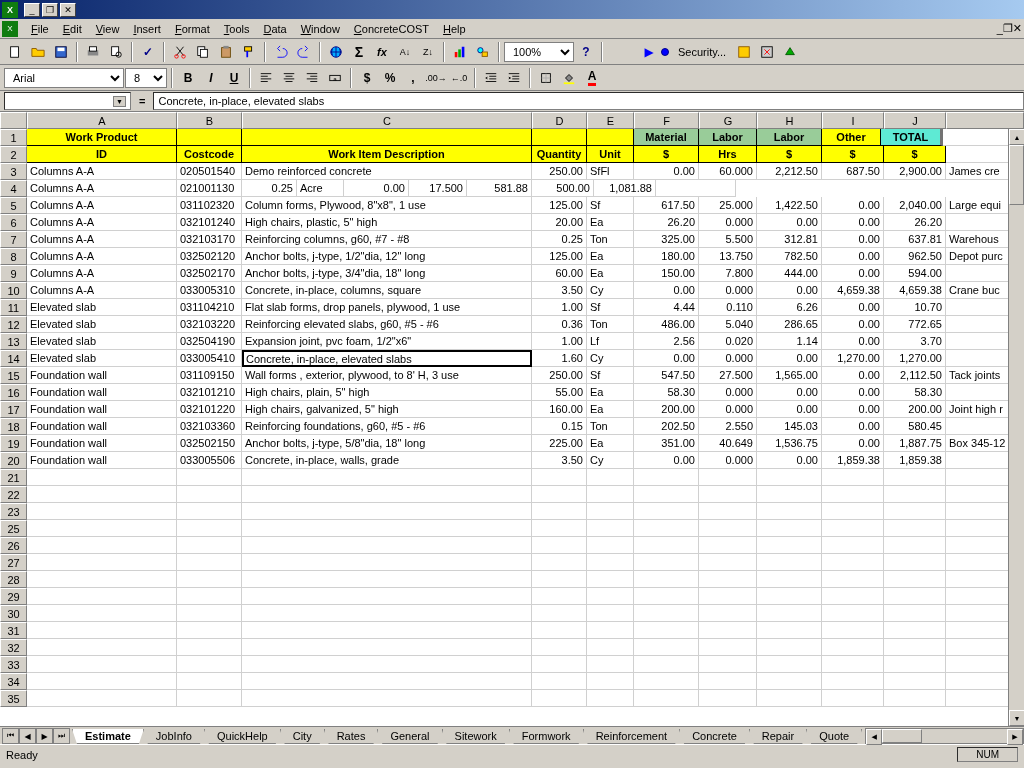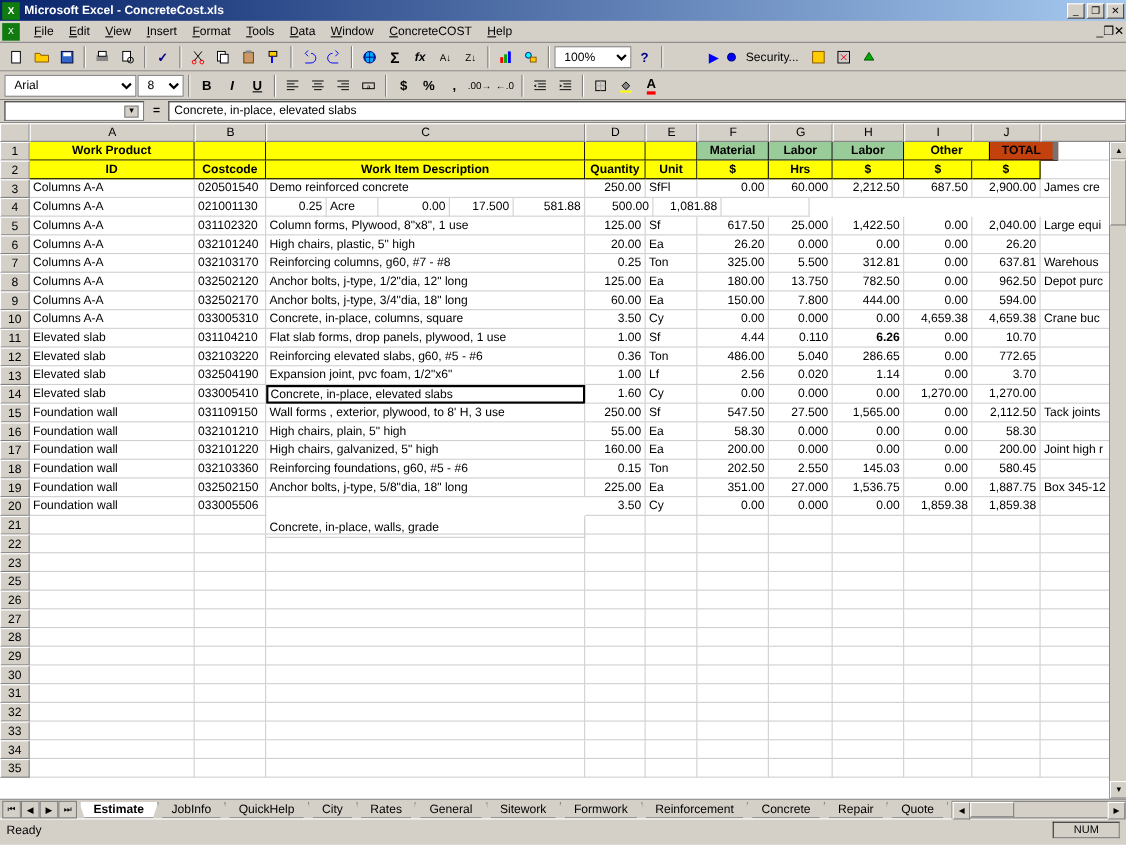--- a/index.html
+++ b/index.html
@@ -25,21 +25,21 @@
 .grid { background: #fff; position: relative; }
 .colheads { display: flex; background: #d4d0c8; height: 17px; position: sticky; top: 0; }
 .corner { width: 27px; height: 17px; background: #d4d0c8; border: 1px solid #808080; border-top-color: #fff; border-left-color: #fff; }
 .colhead { height: 17px; background: #d4d0c8; border: 1px solid #808080; border-top-color: #fff; border-left-color: #fff; text-align: center; font-size: 11px; display: flex; align-items: center; justify-content: center; cursor: pointer; }
 .rows { }
 .row { display: flex; height: 17px; }
 .rowhead { width: 27px; background: #d4d0c8; border: 1px solid #808080; border-top-color: #fff; border-left-color: #fff; text-align: center; font-size: 11px; display: flex; align-items: center; justify-content: center; flex-shrink: 0; cursor: pointer; }
 .cell { height: 17px; border-right: 1px solid #d0d0d0; border-bottom: 1px solid #d0d0d0; padding: 0 3px; font-size: 11px; display: flex; align-items: center; overflow: hidden; white-space: nowrap; flex-shrink: 0; }
 .hdr1 { background: #ffff00; font-weight: bold; justify-content: center; border-right: 1px solid #000; border-bottom: 1px solid #000; }
 .hdr1g { background: #99cc99; font-weight: bold; justify-content: center; border-right: 1px solid #000; border-bottom: 1px solid #000; }
-.hdr1b { background: #c2410c; font-weight: bold; justify-content: center; border-right: 5px solid #737373; border-bottom: 1px solid #000; }
+.hdr1b { background: #5eead4; font-weight: bold; justify-content: center; border-right: 3px solid #737373; border-bottom: 1px solid #000; }
 .hdr2 { background: #ffff00; font-weight: bold; justify-content: center; border-right: 1px solid #000; border-bottom: 1px solid #000; }
 .num { justify-content: flex-end; }
 .activecell { border: 2px solid #000 !important; padding: 0 2px; }
 .sheettabs { background: #d4d0c8; height: 18px; display: flex; align-items: flex-end; border-top: 1px solid #808080; }
 .navbtns { display: flex; padding: 0 2px; }
 .navbtn { width: 17px; height: 16px; background: #d4d0c8; border: 1px solid #808080; display: flex; align-items: center; justify-content: center; font-size: 8px; cursor: pointer; }
 .tab { padding: 1px 10px; background: #d4d0c8; border: 1px solid #808080; border-top: none; border-radius: 0 0 4px 4px; font-size: 11px; cursor: pointer; margin-right: -1px; position: relative; clip-path: polygon(0 0, 100% 0, calc(100% - 5px) 100%, 5px 100%); padding: 1px 12px; }
 .tab.active { background: #fff; font-weight: bold; z-index: 2; }
 .statusbar { background: #d4d0c8; height: 20px; display: flex; align-items: center; padding: 0 6px; border-top: 1px solid #fff; font-size: 11px; }
 .statusbar .panel { border: 1px inset #808080; padding: 1px 18px; margin-left: auto; font-size: 10px; }
@@ -49,21 +49,20 @@
 .sthumb { background: #d4d0c8; border: 1px solid #fff; border-right-color: #808080; border-bottom-color: #808080; }
 .seclabel { padding: 0 6px; cursor: pointer; }
 .secdot { width: 8px; height: 8px; border-radius: 50%; background: #00f; border: 1px solid #008; margin-right: 2px; display: inline-block; }
 svg { width: 14px; height: 14px; }
 </style>
 </head>
 <body>
 
 <div class="titlebar">
   <div class="icon">X</div>
-  <div class="title">Microsoft Excel - ConcreteCost.xls</div>
   <div class="winbtn">_</div>
   <div class="winbtn">❐</div>
   <div class="winbtn">✕</div>
 </div>
 
 <div class="menubar">
   <div class="appicon">X</div>
   <div id="menus" style="display: flex;">
       <div class="mitem"><span class="u">F</span>ile</div>
       <div class="mitem"><span class="u">E</span>dit</div>
@@ -298,21 +297,21 @@
       <div class="row">
         <div class="rowhead">1</div>
         <div class="cell hdr1" style="width: 150px;">Work Product</div>
         <div class="cell hdr1" style="width: 65px;"></div>
         <div class="cell hdr1" style="width: 290px;"></div>
         <div class="cell hdr1" style="width: 55px;"></div>
         <div class="cell hdr1" style="width: 47px;"></div>
         <div class="cell hdr1g" style="width: 65px;">Material</div>
         <div class="cell hdr1g" style="width: 58px;">Labor</div>
         <div class="cell hdr1g" style="width: 65px;">Labor</div>
-        <div class="cell hdr1" style="width: 78px;">Other</div>
+        <div class="cell hdr1" style="width: 59px;">Other</div>
         <div class="cell hdr1b" style="width: 62px;">TOTAL</div>
         <div class="cell" style="width: 80px;"></div>
       </div>
       <div class="row">
         <div class="rowhead">2</div>
         <div class="cell hdr2" style="width: 150px;">ID</div>
         <div class="cell hdr2" style="width: 65px;">Costcode</div>
         <div class="cell hdr2" style="width: 290px;">Work Item Description</div>
         <div class="cell hdr2" style="width: 55px;">Quantity</div>
         <div class="cell hdr2" style="width: 47px;">Unit</div>
@@ -436,21 +435,21 @@
       </div>
       <div class="row">
         <div class="rowhead">11</div>
         <div class="cell" style="width: 150px;">Elevated slab</div>
         <div class="cell" style="width: 65px;">031104210</div>
         <div class="cell" style="width: 290px;">Flat slab forms, drop panels, plywood, 1 use</div>
         <div class="cell num" style="width: 55px;">1.00</div>
         <div class="cell" style="width: 47px;">Sf</div>
         <div class="cell num" style="width: 65px;">4.44</div>
         <div class="cell num" style="width: 58px;">0.110</div>
-        <div class="cell num" style="width: 65px; font-weight: bold;">6.26</div>
+        <div class="cell num" style="width: 65px;">6.26</div>
         <div class="cell num" style="width: 62px;">0.00</div>
         <div class="cell num" style="width: 62px;">10.70</div>
         <div class="cell" style="width: 80px;"></div>
       </div>
       <div class="row">
         <div class="rowhead">12</div>
         <div class="cell" style="width: 150px;">Elevated slab</div>
         <div class="cell" style="width: 65px;">032103220</div>
         <div class="cell" style="width: 290px;">Reinforcing elevated slabs, g60, #5 - #6</div>
         <div class="cell num" style="width: 55px;">0.36</div>
@@ -547,31 +546,31 @@
         <div class="cell" style="width: 80px;"></div>
       </div>
       <div class="row">
         <div class="rowhead">19</div>
         <div class="cell" style="width: 150px;">Foundation wall</div>
         <div class="cell" style="width: 65px;">032502150</div>
         <div class="cell" style="width: 290px;">Anchor bolts, j-type, 5/8"dia, 18" long</div>
         <div class="cell num" style="width: 55px;">225.00</div>
         <div class="cell" style="width: 47px;">Ea</div>
         <div class="cell num" style="width: 65px;">351.00</div>
-        <div class="cell num" style="width: 58px;">27.000</div>
+        <div class="cell num" style="width: 58px;">40.649</div>
         <div class="cell num" style="width: 65px;">1,536.75</div>
         <div class="cell num" style="width: 62px;">0.00</div>
         <div class="cell num" style="width: 62px;">1,887.75</div>
         <div class="cell" style="width: 80px;">Box 345-12</div>
       </div>
       <div class="row">
         <div class="rowhead">20</div>
         <div class="cell" style="width: 150px;">Foundation wall</div>
         <div class="cell" style="width: 65px;">033005506</div>
-        <div class="cell" style="width: 290px; margin-top: 20px;">Concrete, in-place, walls, grade</div>
+        <div class="cell" style="width: 290px;">Concrete, in-place, walls, grade</div>
         <div class="cell num" style="width: 55px;">3.50</div>
         <div class="cell" style="width: 47px;">Cy</div>
         <div class="cell num" style="width: 65px;">0.00</div>
         <div class="cell num" style="width: 58px;">0.000</div>
         <div class="cell num" style="width: 65px;">0.00</div>
         <div class="cell num" style="width: 62px;">1,859.38</div>
         <div class="cell num" style="width: 62px;">1,859.38</div>
         <div class="cell" style="width: 80px;"></div>
       </div>
       <div class="row">

